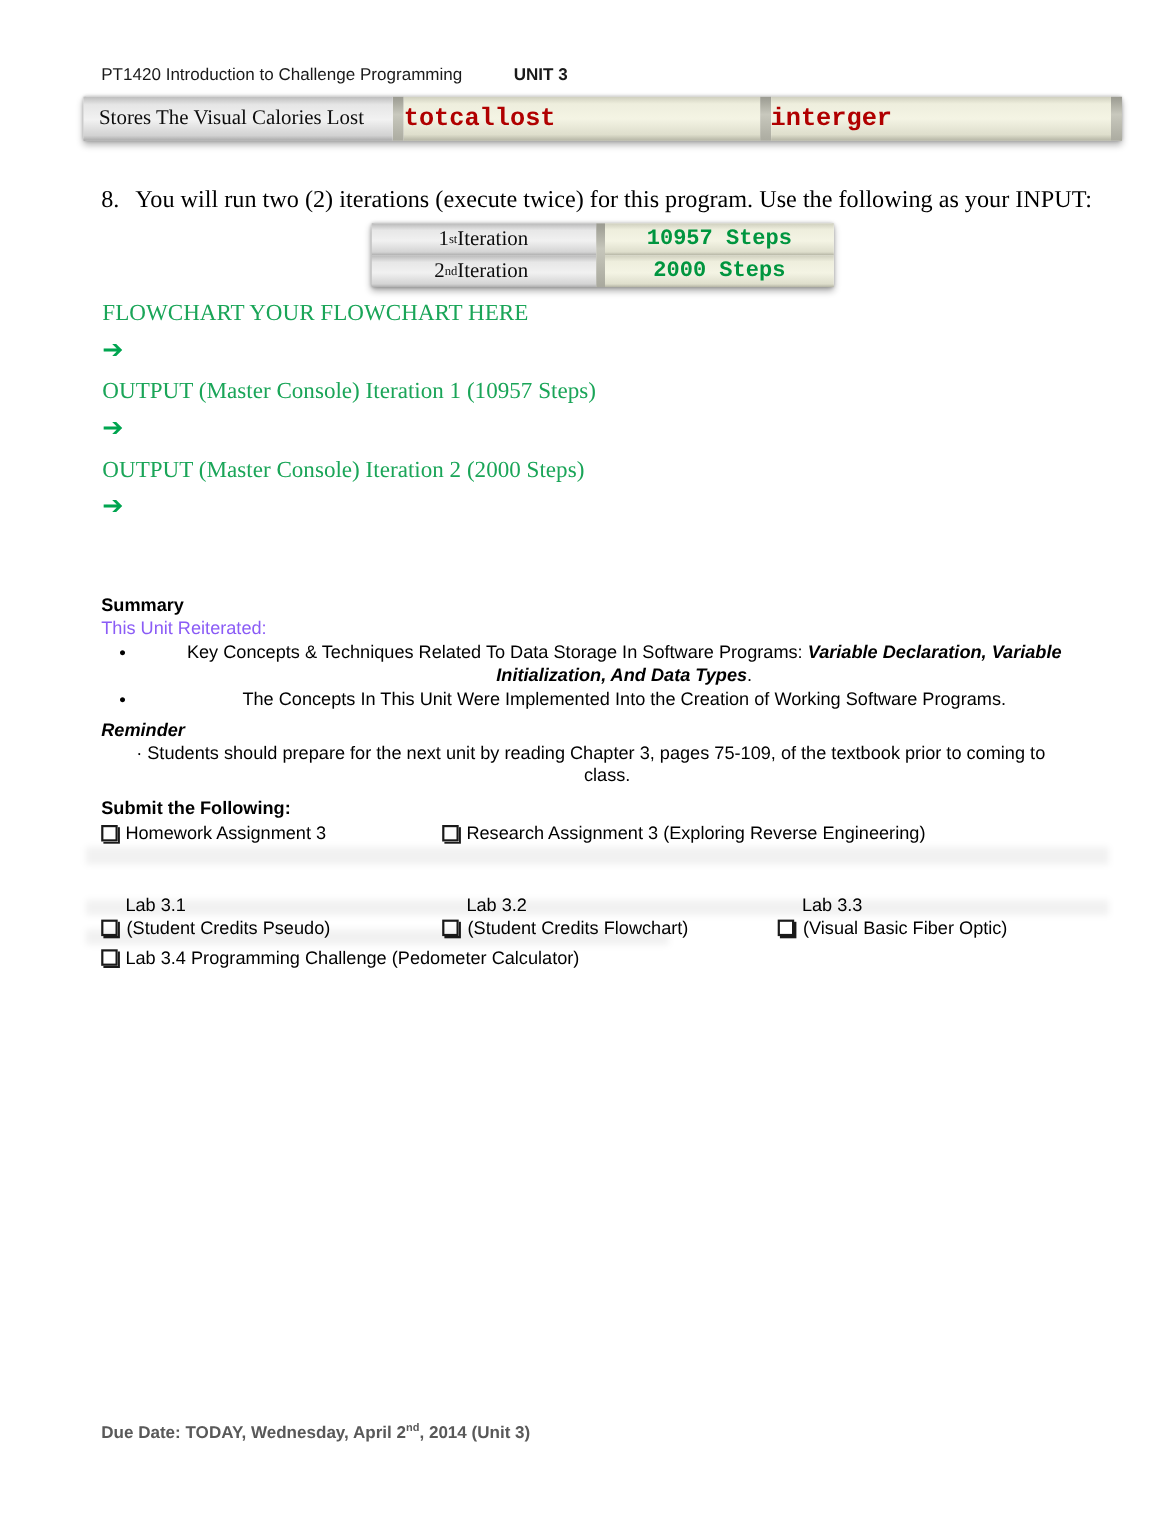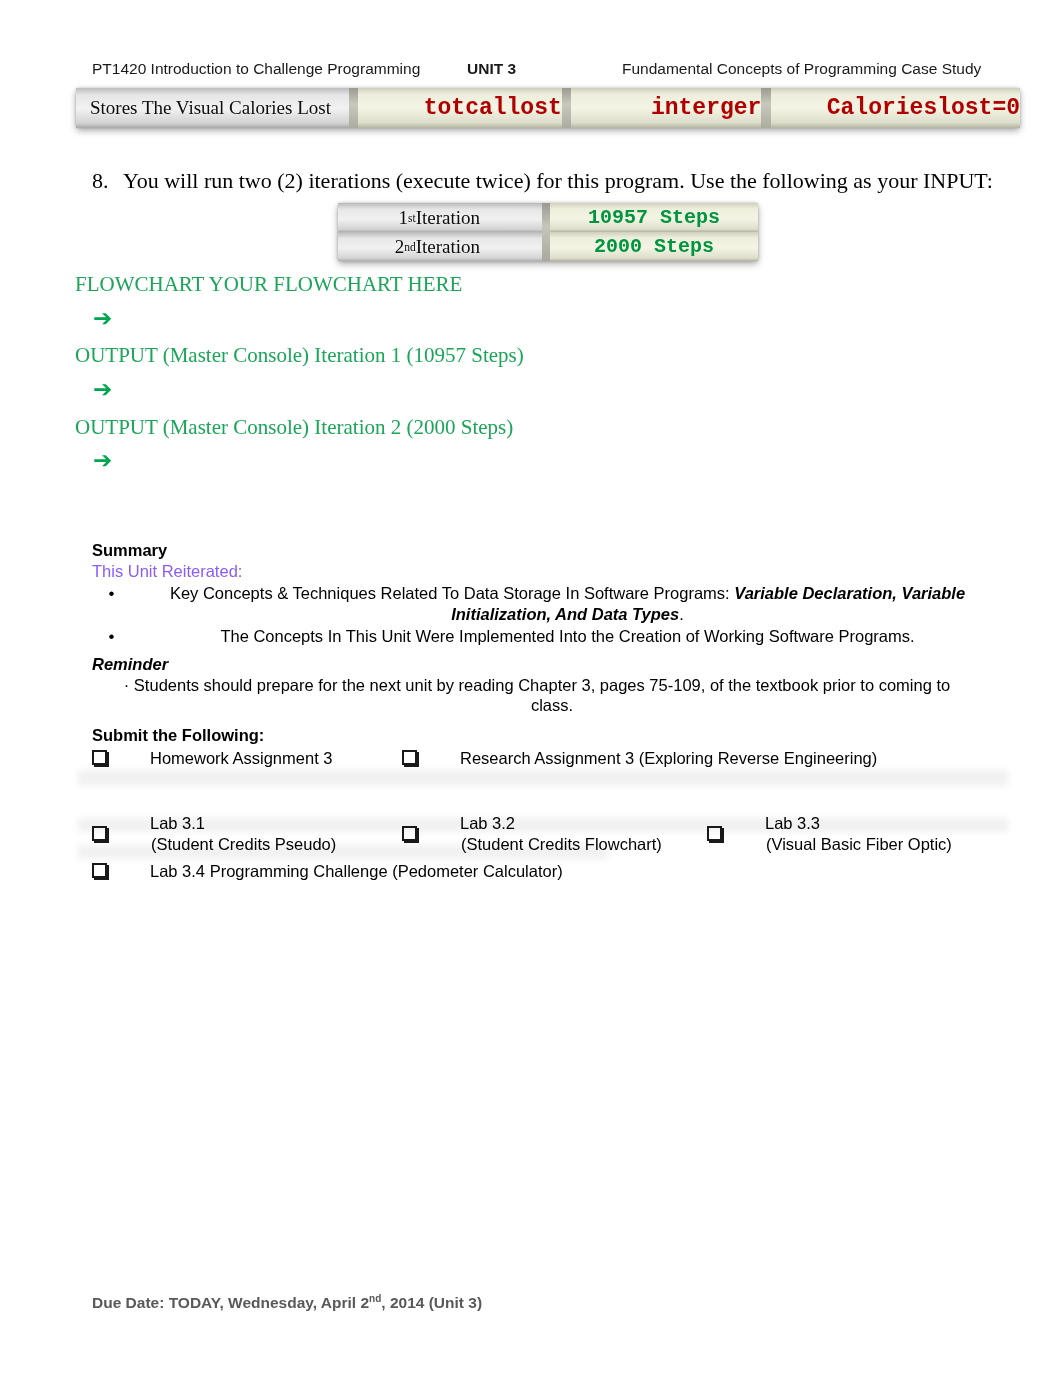--- a/index.html
+++ b/index.html
@@ -61,21 +61,21 @@
   .var-cell.desc {
     width: 281px;
     padding-left: 14px;
     background: linear-gradient(to bottom, #bdbdbd 0%, #e6e6e6 18%, #f2f2f2 52%, #d2d2d2 88%, #a9a9a9 100%);
     font-family: "Liberation Serif", serif;
     font-size: 19px;
     color: #0d0d0d;
   }
   .var-cell.code {
     flex: 1 1 auto;
-    justify-content: flex-end;
+    justify-content: flex-start;
     background: linear-gradient(to bottom, #cfcfbe 0%, #eeeedd 16%, #f4f4e4 50%, #dedecc 86%, #b4b4a4 100%);
     font-family: "Liberation Mono", "DejaVu Sans Mono", monospace;
     font-size: 23px;
     font-weight: bold;
     color: #b00000;
     letter-spacing: 0px;
   }
   .var-cell.c2 { width: 210px; }
   .var-cell.c3 { width: 196px; }
   .var-cell.c4 { width: 257px; }
@@ -139,21 +139,21 @@
     font-family: "Liberation Mono", "DejaVu Sans Mono", monospace;
     font-size: 20px;
     font-weight: bold;
     color: #00953f;
     white-space: nowrap;
   }
 
   
   .green-line {
     position: absolute;
-    left: 75px;
+    left: 93px;
     font-family: "Liberation Serif", serif;
     font-size: 21px;
     color: #1aa558;
     white-space: nowrap;
   }
   .green-arrow {
     position: absolute;
     left: 93px;
     font-family: "DejaVu Sans", sans-serif;
     font-size: 23px;
@@ -221,23 +221,22 @@
   }
   .sub-row {
     position: relative;
     height: 27px;
   }
   .sub-row.tall { height: 48px; margin-top: 38px; }
   .sub-item {
     position: absolute;
     top: 0;
     display: flex;
-    align-items: center;
-    white-space: nowrap;
-    gap: 36px;
+    align-items: flex-end;
+    white-space: nowrap;
   }
   .col-a { left: 0px; }
   .col-b { left: 310px; }
   .col-c { left: 615px; }
   .chk {
     width: 22px;
     flex: 0 0 22px;
     font-family: "DejaVu Sans", sans-serif;
     font-size: 15px;
     line-height: 21px;
@@ -281,39 +280,35 @@
   }
 </style>
 </head>
 <body>
 
 <div class="page">
 
   <div class="doc-header">
     <span class="hdr-left">PT1420 Introduction to Challenge Programming</span>
     <span class="hdr-unit">UNIT 3</span>
-    <span class="hdr-right">Fundamental Concepts of Programming Case Study</span>
   </div>
 
   <div class="var-table">
     <div class="var-cell desc">
       <span>Stores The Visual Calories Lost</span>
     </div>
     <div class="cell-gap"></div>
     <div class="var-cell code c2">
       <span>totcallost</span>
     </div>
     <div class="cell-gap"></div>
     <div class="var-cell code c3">
       <span>interger</span>
     </div>
     <div class="cell-gap"></div>
-    <div class="var-cell code c4">
-      <span>Calorieslost=0</span>
-    </div>
   </div>
 
   <div class="item-8">
     <span class="num">8.</span><span>You will run two (2) iterations (execute twice) for this program.  Use the following as your INPUT:</span>
   </div>
 
   <div class="iter-table">
     <div class="iter-col labels">
       <div class="iter-lbl">
         <span>1</span>

